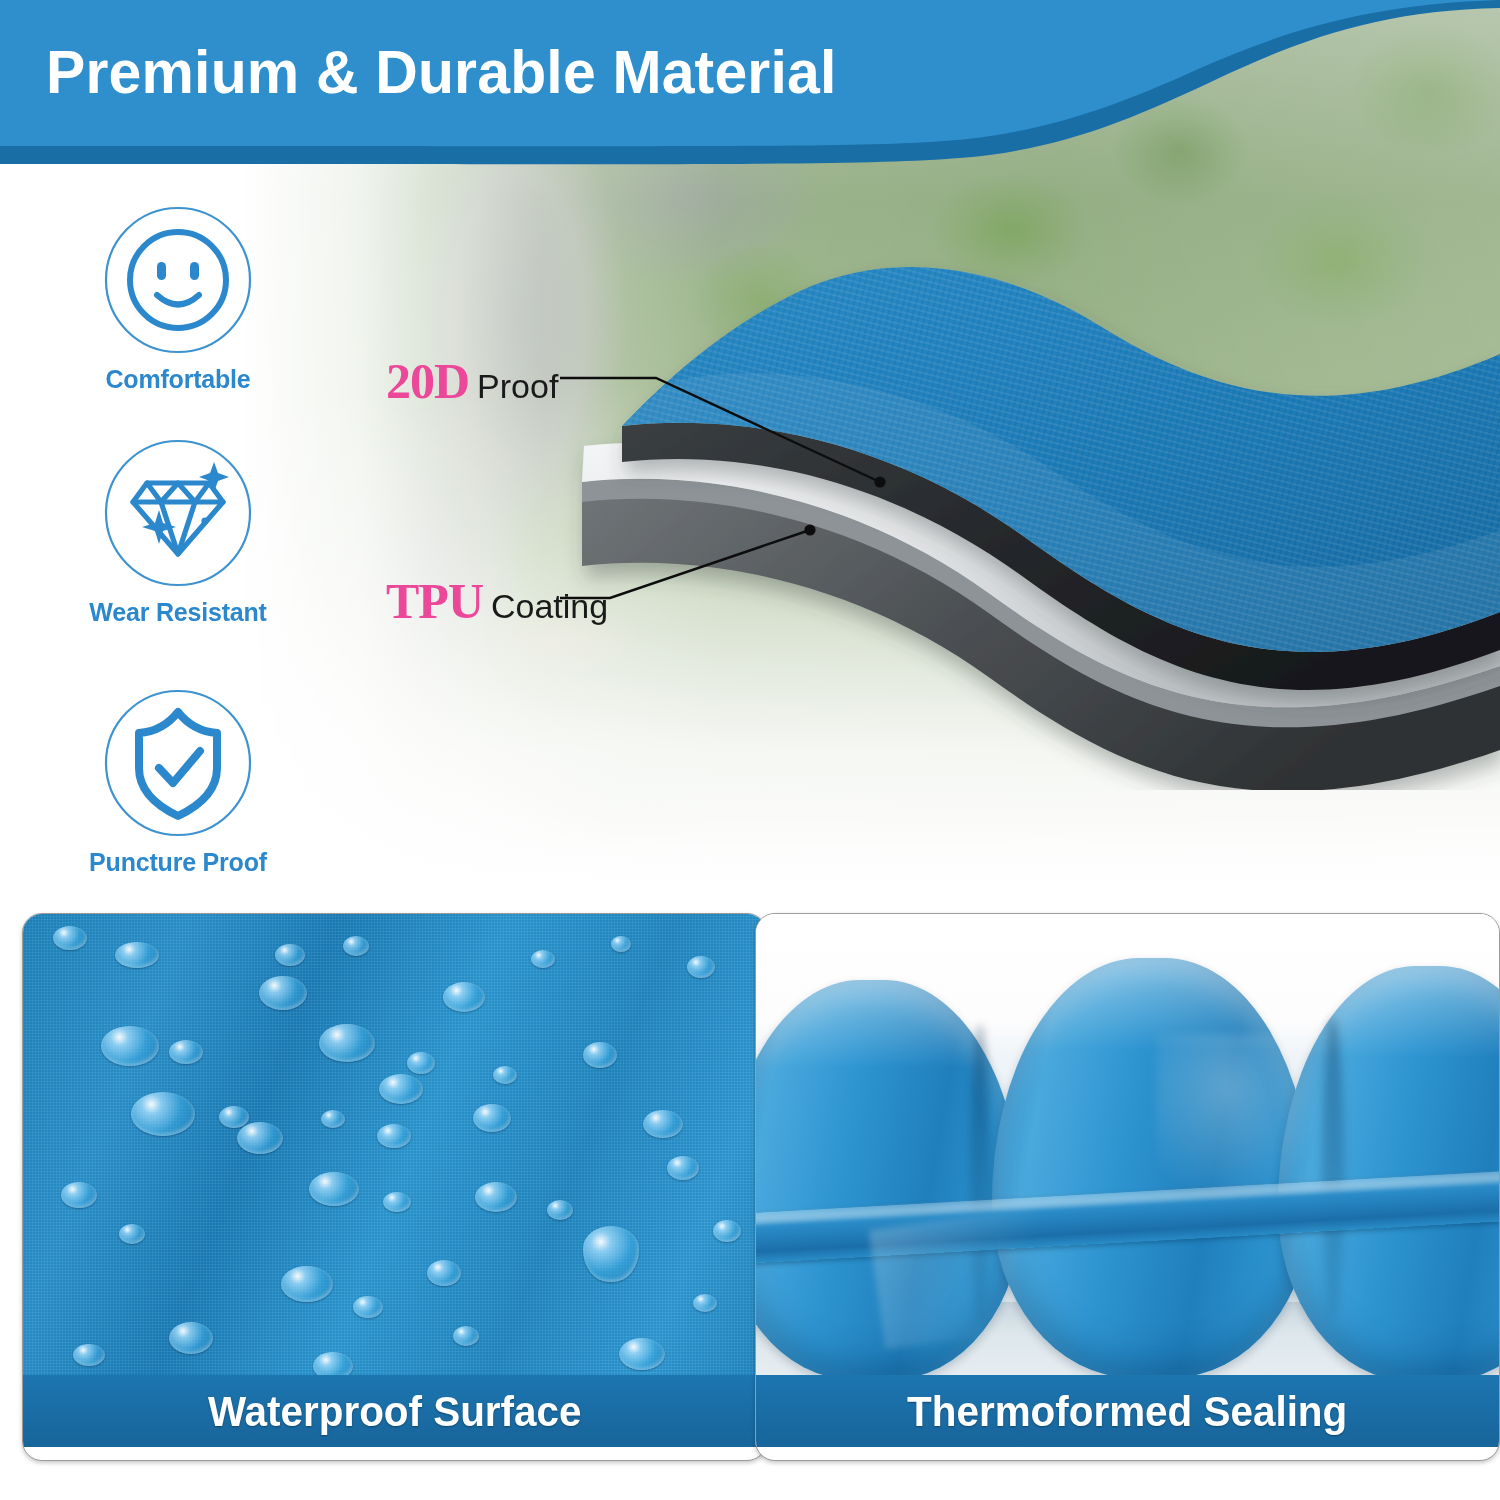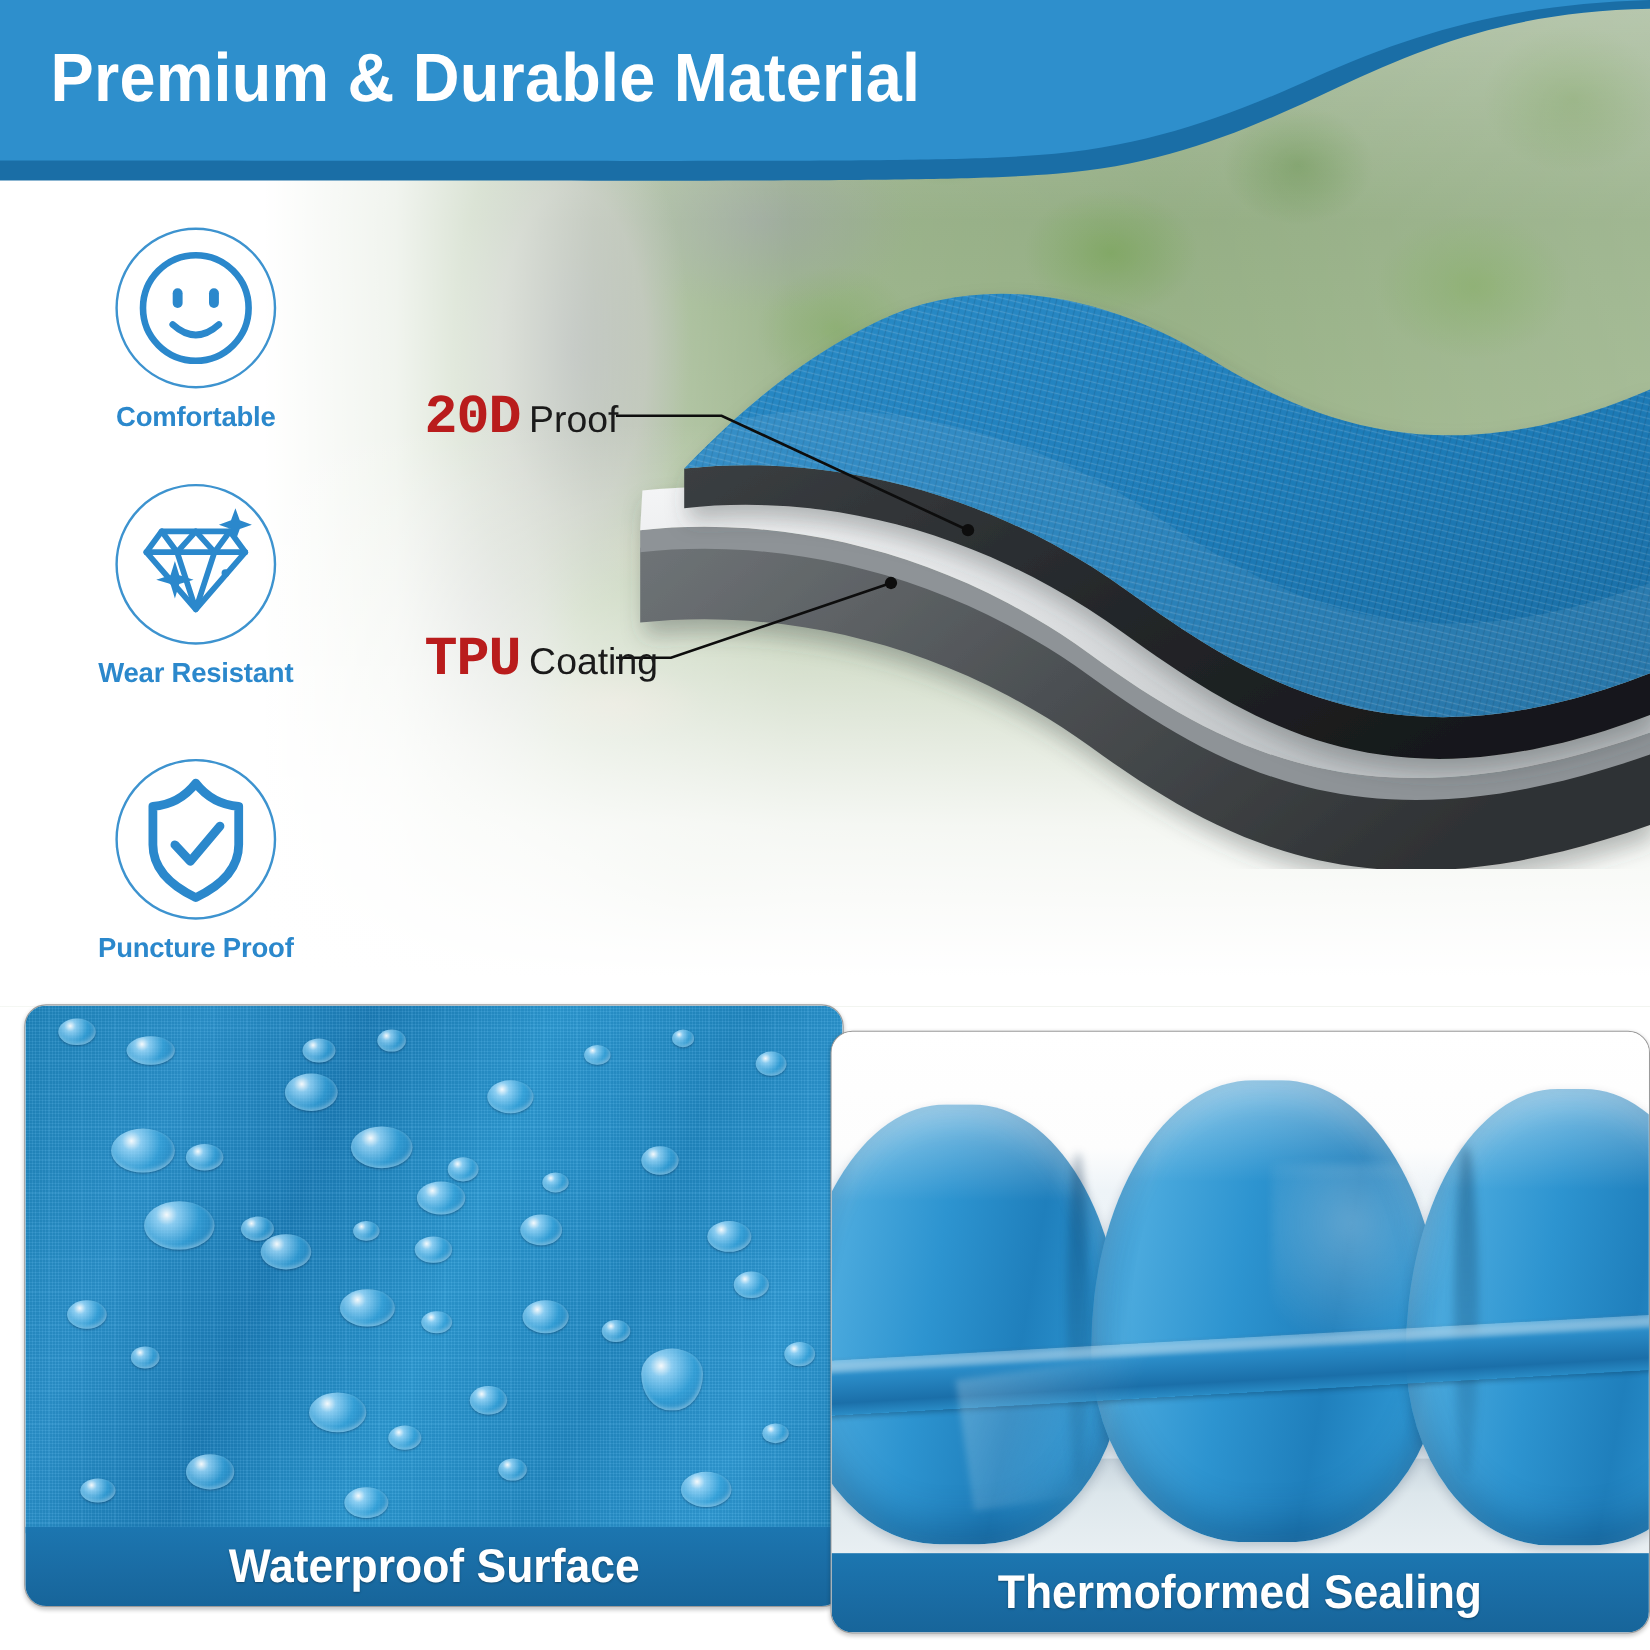--- a/index.html
+++ b/index.html
@@ -82,46 +82,46 @@
     margin-top:10px; font-size:25px; font-weight:bold; color:#2b88cc;
     font-family:"Liberation Sans", sans-serif; letter-spacing:-.2px;
   }
   #feature-0 { top:205px; }
   #feature-1 { top:438px; }
   #feature-2 { top:688px; }
 
   
   .callout { position:absolute; white-space:nowrap; }
   .callout .big {
-    font-size:50px; font-weight:bold; color:#b91c1c;
-    font-family:Liberation Mono, monospace; letter-spacing:-1px;
+    font-size:50px; font-weight:bold; color:#ec4899;
+    font-family:Liberation Serif, serif; letter-spacing:-1px;
   }
   .callout .small {
     font-size:34px; font-weight:normal; color:#1a1a1a;
     font-family:"Liberation Sans", sans-serif; margin-left:8px;
   }
   #callout-nylon { left:386px; top:352px; }
   #callout-tpu   { left:386px; top:572px; }
 
   
   .layers { position:absolute; left:560px; top:230px; width:940px; height:560px; }
 
   
   .panel {
     position:absolute; top:913px; width:745px; height:548px;
     border-radius:20px; overflow:hidden;
     border:1px solid #9b9b9b;
     background:#fff;
     box-shadow:0 2px 4px rgba(0,0,0,.22);
   }
   #panel-left  { left:22px; }
-  #panel-right { left:755px;margin-top:24px; }
+  #panel-right { left:755px; }
   .panel-media { position:absolute; left:0; top:0; width:100%; height:480px; overflow:hidden; }
   .panel-caption {
-    position:absolute; left:0; bottom:0; width:100%; height:72px;
+    position:absolute; left:0; bottom:13px; width:100%; height:72px;
     background:linear-gradient(180deg,#1c76b0 0%, #1a6ca4 55%, #17659a 100%);
     display:flex; align-items:center; justify-content:center;
   }
   .panel-caption span {
     color:#fff; font-size:43px; font-weight:bold;
     font-family:"Liberation Sans", sans-serif;
     transform:scaleX(.94);
     text-shadow:0 1px 2px rgba(0,0,0,.35);
     white-space:nowrap;
   }

